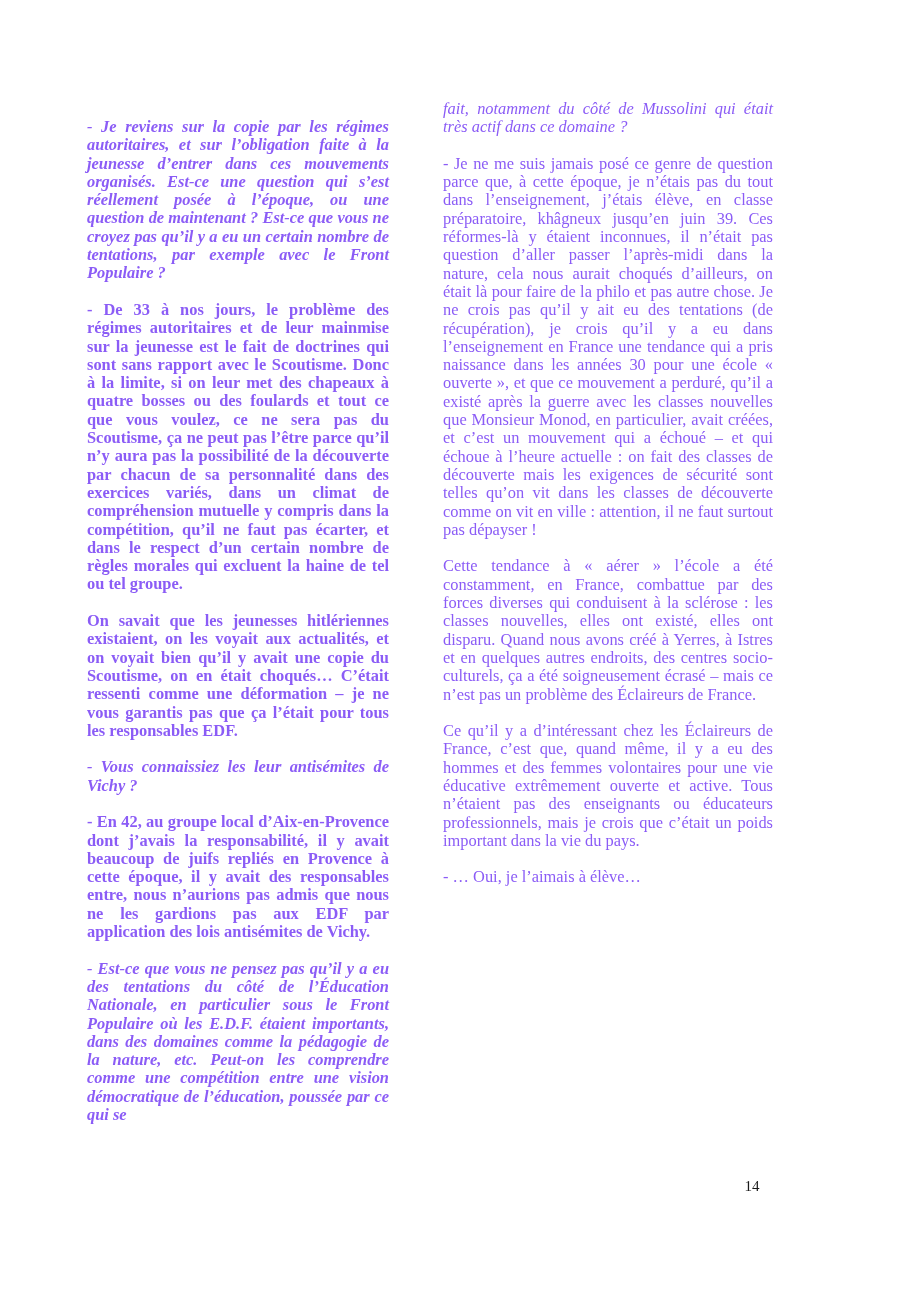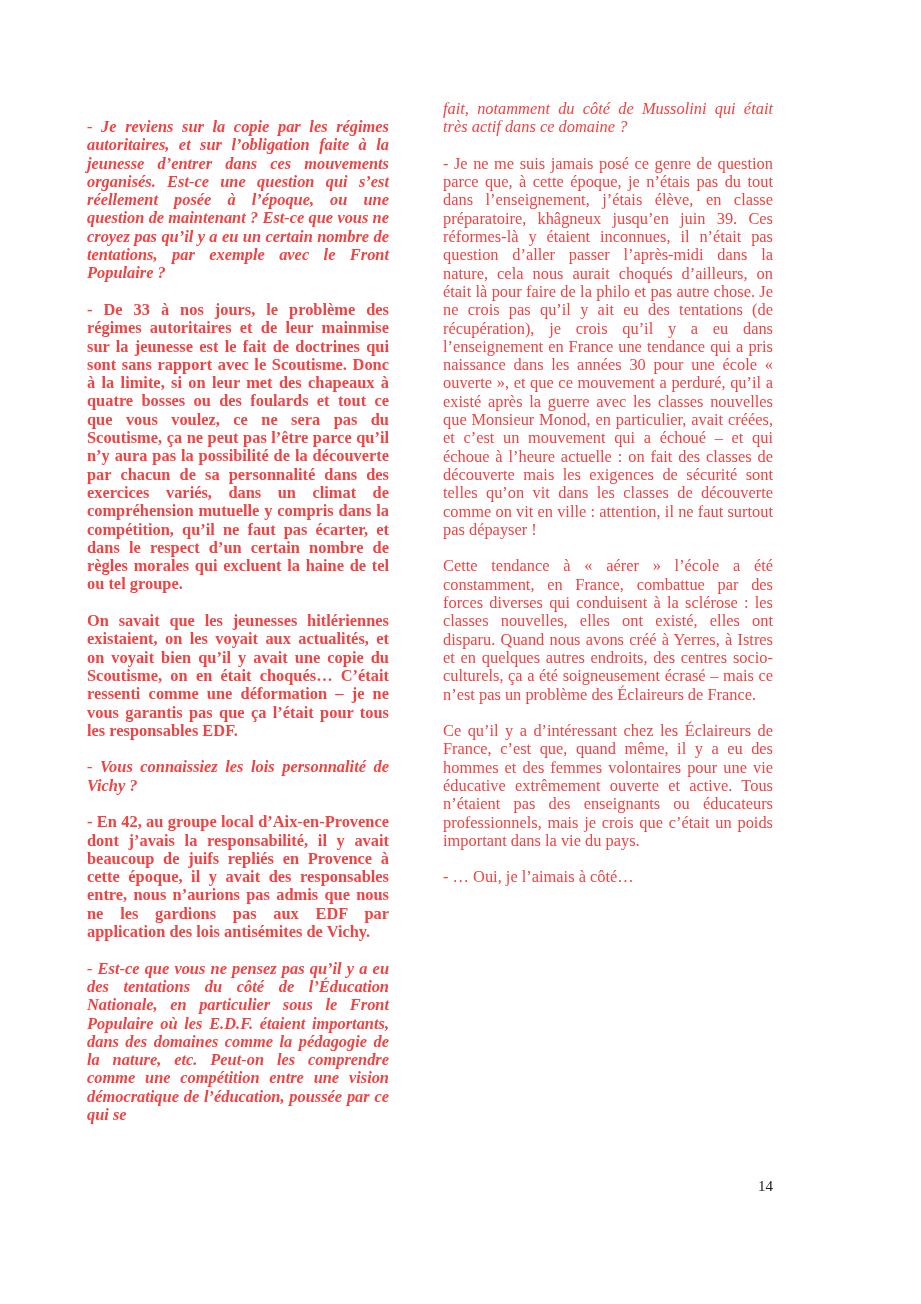--- a/index.html
+++ b/index.html
@@ -1,47 +1,47 @@
 <!DOCTYPE html>
 <html><head>
 <meta charset="utf-8">
 <style>
   html, body { margin: 0; padding: 0; background: #ffffff; }
   body { width: 921px; height: 1304px; position: relative; overflow: hidden; }
   .page { position: absolute; left: 0; top: 0; width: 921px; height: 1304px; background: #fff; }
   .col {
     position: absolute; top: 99px; width: 302px;
     font-family: "Liberation Serif", "DejaVu Serif", serif;
-    font-size: 16.4px; line-height: 18.3px; color: #ef4444;
+    font-size: 16.4px; line-height: 18.3px; color: #8b5cf6;
     text-align: justify; hyphens: manual;
   }
   .col.left { left: 87px; top: 118px; font-weight: bold; }
   .col.right { left: 443px; top: 100px; width: 330px; }
   .para { margin: 0 0 18.3px 0; }
   .para.q { font-style: italic; }
   .page-number {
-    position: absolute; left: 731px; top: 1178px; width: 42px; text-align: right;
+    position: absolute; left: 731px; top: 1178px; width: 42px; text-align: center;
     font-family: "Liberation Serif", "DejaVu Serif", serif; font-size: 15px; color: #1a1a1a;
   }
 </style>
 </head>
 <body>
 
 <div class="page">
   <div class="col left">
     <p class="para q">- Je reviens sur la copie par les régimes autoritaires, et sur l’obligation faite à la jeunesse d’entrer dans ces mouvements organisés. Est-ce une question qui s’est réellement posée à l’époque, ou une question de maintenant ? Est-ce que vous ne croyez pas qu’il y a eu un certain nombre de tentations, par exemple avec le Front Populaire ?</p>
     <p class="para">- De 33 à nos jours, le problème des régimes autoritaires et de leur mainmise sur la jeunesse est le fait de doctrines qui sont sans rapport avec le Scoutisme. Donc à la limite, si on leur met des chapeaux à quatre bosses ou des foulards et tout ce que vous voulez, ce ne sera pas du Scoutisme, ça ne peut pas l’être parce qu’il n’y aura pas la possibilité de la découverte par chacun de sa personnalité dans des exercices variés, dans un climat de compréhension mutuelle y compris dans la compétition, qu’il ne faut pas écarter, et dans le respect d’un certain nombre de règles morales qui excluent la haine de tel ou tel groupe.</p>
     <p class="para">On savait que les jeunesses hitlériennes existaient, on les voyait aux actualités, et on voyait bien qu’il y avait une copie du Scoutisme, on en était choqués… C’était ressenti comme une déformation – je ne vous garantis pas que ça l’était pour tous les responsables EDF.</p>
-    <p class="para q">- Vous connaissiez les lois personnalité de Vichy ?</p>
+    <p class="para q">- Vous connaissiez les leur antisémites de Vichy ?</p>
     <p class="para">- En 42, au groupe local d’Aix-en-Provence dont j’avais la responsabilité, il y avait beaucoup de juifs repliés en Provence à cette époque, il y avait des responsables entre, nous n’aurions pas admis que nous ne les gardions pas aux EDF par application des lois antisémites de Vichy.</p>
     <p class="para q">- Est-ce que vous ne pensez pas qu’il y a eu des tentations du côté de l’Éducation Nationale, en particulier sous le Front Populaire où les E.D.F. étaient importants, dans des domaines comme la pédagogie de la nature, etc. Peut-on les comprendre comme une compétition entre une vision démocratique de l’éducation, poussée par ce qui se</p>
   </div>
 
   <div class="col right">
     <p class="para q">fait, notamment du côté de Mussolini qui était très actif dans ce domaine ?</p>
     <p class="para">- Je ne me suis jamais posé ce genre de question parce que, à cette époque, je n’étais pas du tout dans l’enseignement, j’étais élève, en classe préparatoire, khâgneux jusqu’en juin 39. Ces réformes-là y étaient inconnues, il n’était pas question d’aller passer l’après-midi dans la nature, cela nous aurait choqués d’ailleurs, on était là pour faire de la philo et pas autre chose. Je ne crois pas qu’il y ait eu des tentations (de récupération), je crois qu’il y a eu dans l’enseignement en France une tendance qui a pris naissance dans les années 30 pour une école « ouverte », et que ce mouvement a perduré, qu’il a existé après la guerre avec les classes nouvelles que Monsieur Monod, en particulier, avait créées, et c’est un mouvement qui a échoué – et qui échoue à l’heure actuelle : on fait des classes de découverte mais les exigences de sécurité sont telles qu’on vit dans les classes de découverte comme on vit en ville : attention, il ne faut surtout pas dépayser !</p>
     <p class="para">Cette tendance à « aérer » l’école a été constamment, en France, combattue par des forces diverses qui conduisent à la sclérose : les classes nouvelles, elles ont existé, elles ont disparu. Quand nous avons créé à Yerres, à Istres et en quelques autres endroits, des centres socio-culturels, ça a été soigneusement écrasé – mais ce n’est pas un problème des Éclaireurs de France.</p>
     <p class="para">Ce qu’il y a d’intéressant chez les Éclaireurs de France, c’est que, quand même, il y a eu des hommes et des femmes volontaires pour une vie éducative extrêmement ouverte et active. Tous n’étaient pas des enseignants ou éducateurs professionnels, mais je crois que c’était un poids important dans la vie du pays.</p>
-    <p class="para">- … Oui, je l’aimais à côté…</p>
+    <p class="para">- … Oui, je l’aimais à élève…</p>
   </div>
 
   <div class="page-number">14</div>
 </div>
 
 </body></html>

